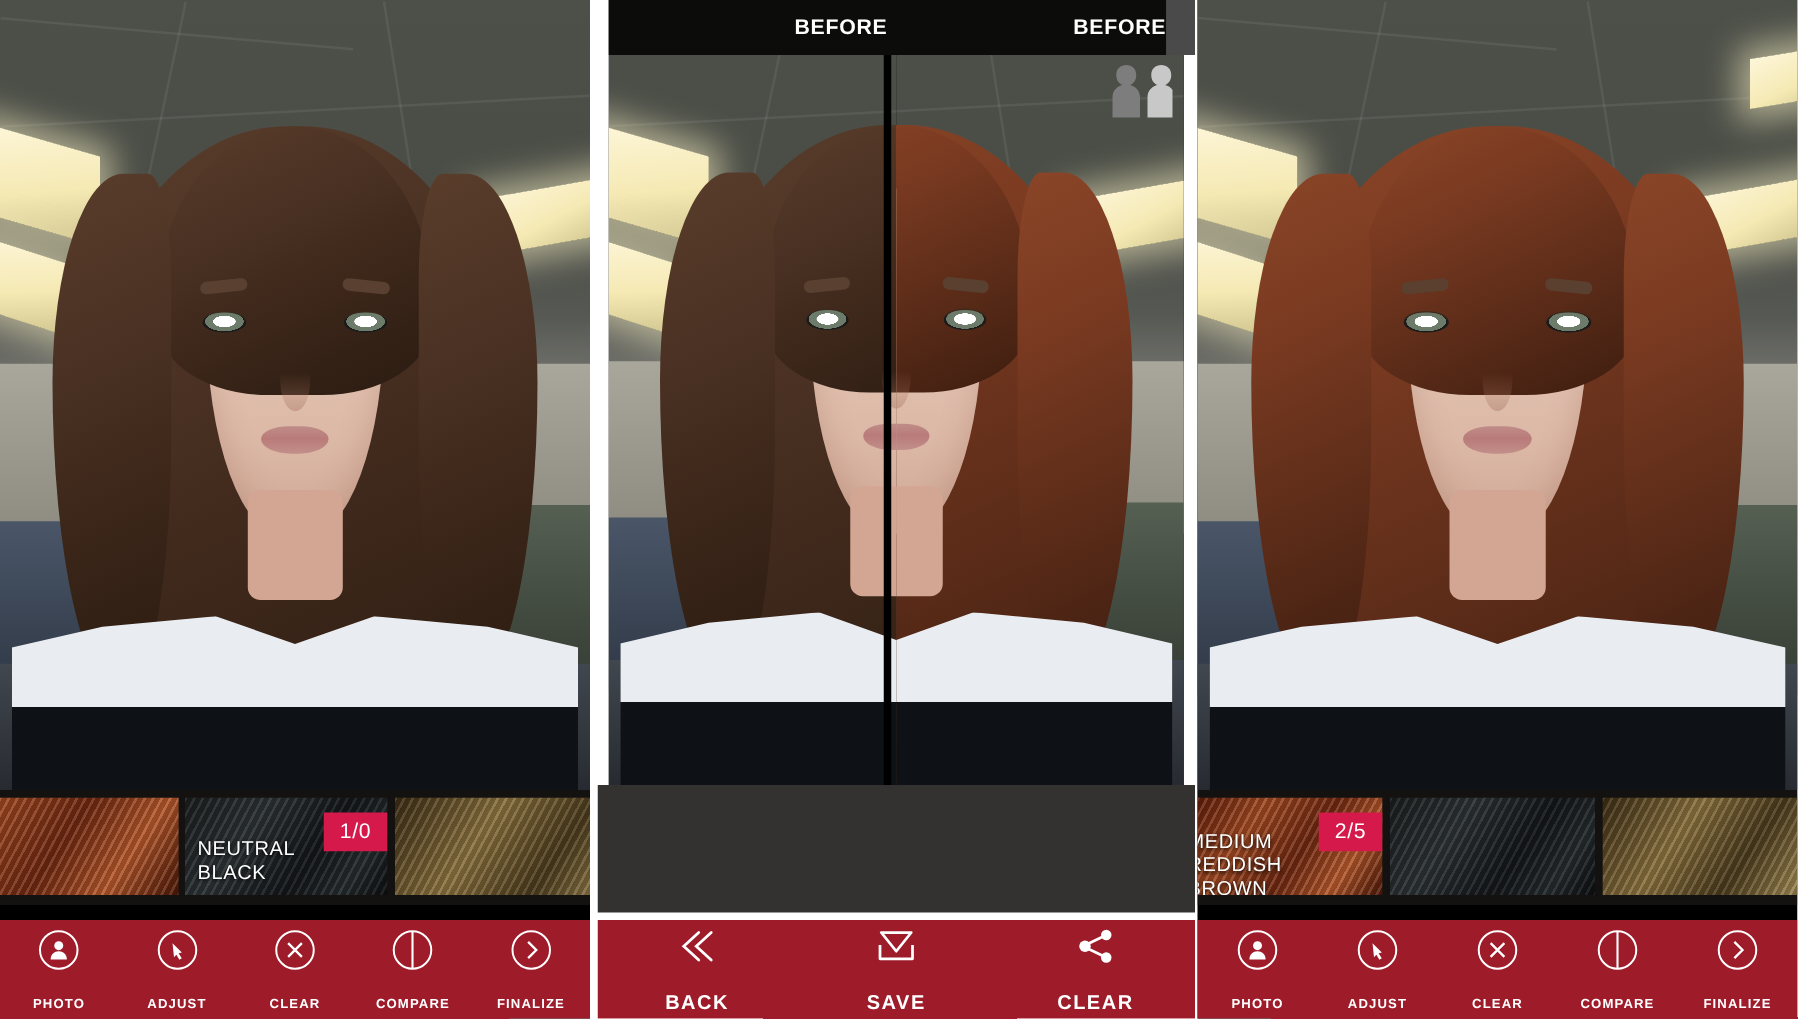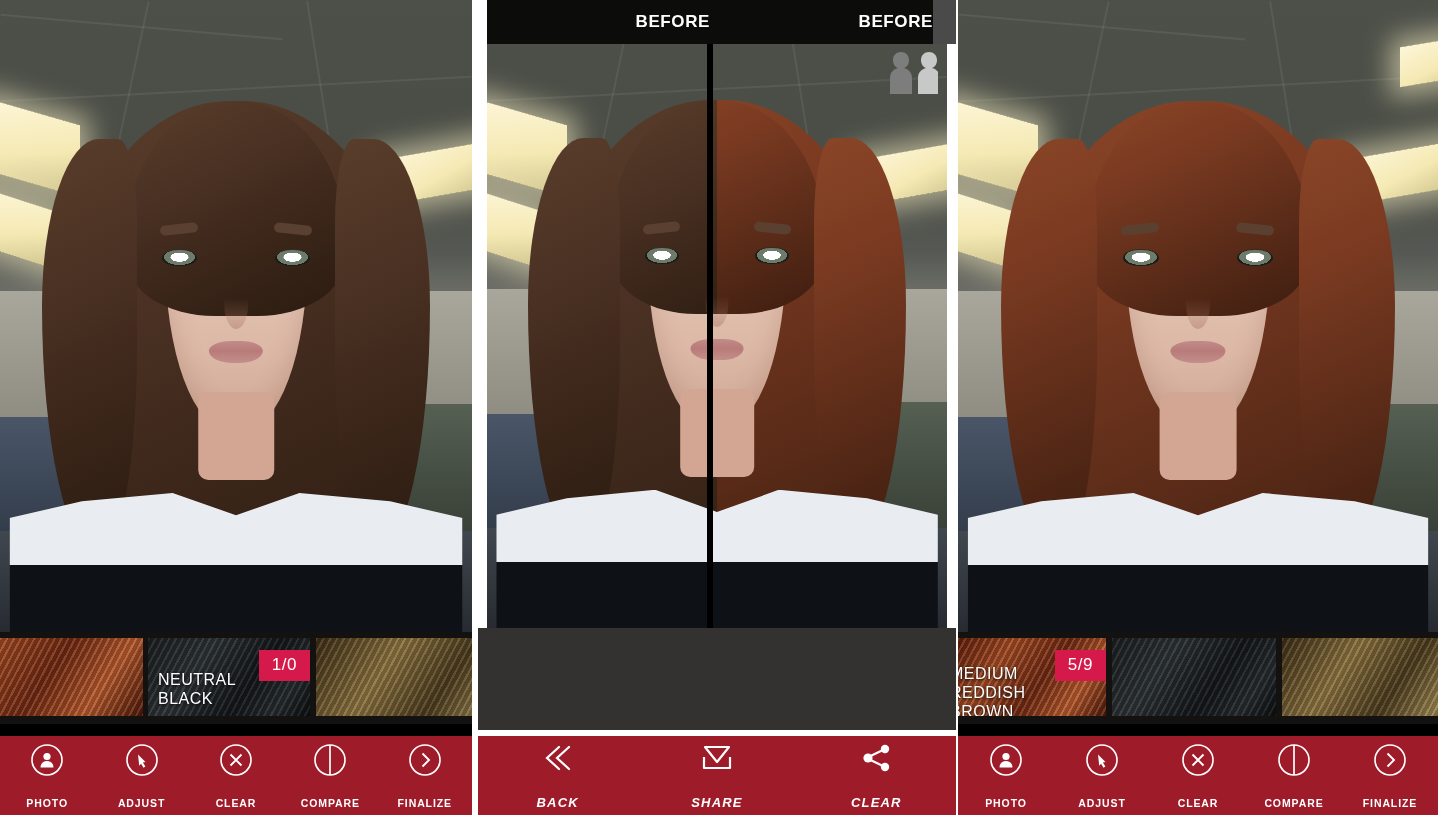--- a/index.html
+++ b/index.html
@@ -152,21 +152,21 @@
 
   
   .toolbar{
     position:absolute; left:0; bottom:0; width:100%; height:79px;
     background:#9e1b2a; display:flex; align-items:center; justify-content:space-around;
   }
   .toolbar.mid{ justify-content:space-around; }
   .tb-item{ display:flex; flex-direction:column; align-items:center; justify-content:center; gap:20px; width:84px; }
   .tb-item svg{ display:block; }
   .tb-lbl{ color:#fff; font-size:10.5px; font-weight:bold; letter-spacing:.9px; }
-  .tb-lbl.big{ font-size:13px; letter-spacing:1.2px;font-style:italic; }
+  .tb-lbl.big{ font-size:16px; letter-spacing:1.2px; }
 
   
   .gutter{ position:absolute; top:0; height:815px; background:#ffffff; }
   .g1{ left:472px; width:6px; }
   .g2{ left:956px; width:2px; }
 </style>
 </head>
 <body>
 
 <div id="stage">
@@ -359,21 +359,21 @@
         </span>
         <span class="tb-lbl big">BACK</span>
       </div>
       <div class="tb-item">
         <span>
           <svg width="42" height="34" viewBox="0 0 42 34">
             <path d="M9 6 H33 L21 21 Z" fill="none" stroke="#fff" stroke-width="2.2" stroke-linejoin="round"></path>
             <path d="M8 16 V27 H34 V16" fill="none" stroke="#fff" stroke-width="2.2" stroke-linejoin="round"></path>
           </svg>
         </span>
-        <span class="tb-lbl big">SHARE</span>
+        <span class="tb-lbl big">SAVE</span>
       </div>
       <div class="tb-item">
         <span>
           <svg width="42" height="34" viewBox="0 0 42 34">
             <circle cx="30" cy="8" r="4.2" fill="#fff"></circle>
             <circle cx="30" cy="26" r="4.2" fill="#fff"></circle>
             <circle cx="13" cy="17" r="4.6" fill="#fff"></circle>
             <path d="M15.5 15 L28 9 M15.5 19 L28 25" stroke="#fff" stroke-width="2.2"></path>
           </svg>
         </span>
@@ -419,21 +419,21 @@
         <div class="blouse"></div>
       </div>
     </div>
 
     <div class="strip">
       <div class="sw" style="left:0px; width:148px;">
         <div class="sw-img tex-auburn"></div>
         <div class="sw-label" style="white-space:pre-line; left:-8px; top:10px;">MEDIUM
 REDDISH
 BROWN</div>
-        <div class="sw-badge">5/9</div>
+        <div class="sw-badge">2/5</div>
       </div>
       <div class="sw" style="left:154px; width:164px;">
         <div class="sw-img tex-black"></div>
       </div>
       <div class="sw" style="left:324px; width:200px;">
         <div class="sw-img tex-gold2"></div>
       </div>
     </div>
 
     <div class="toolbar">

